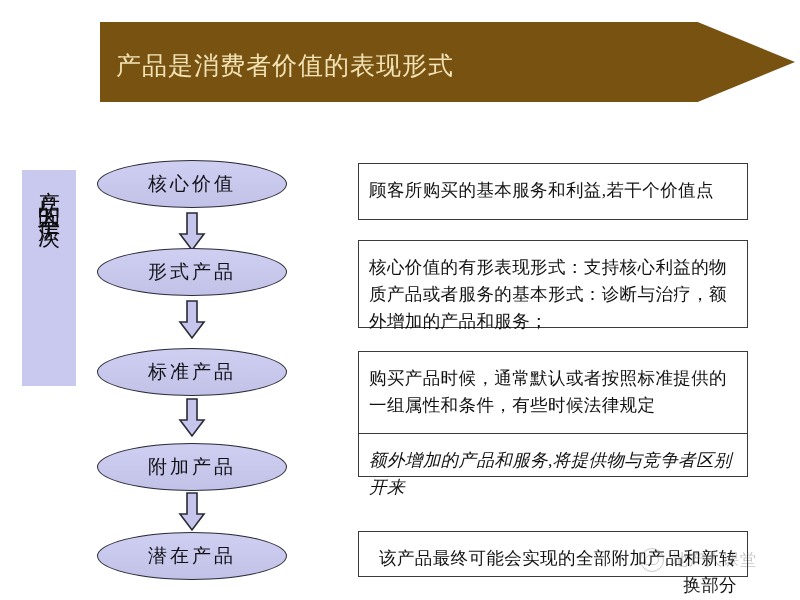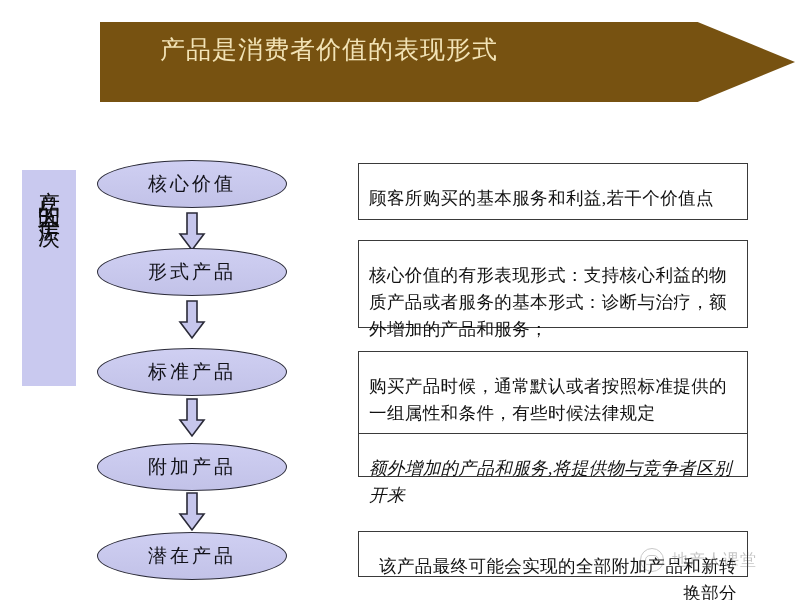--- a/index.html
+++ b/index.html
@@ -26,27 +26,26 @@
   #title-banner .banner-shape {
     position: absolute;
     inset: 0;
     background: #775211;
     -webkit-clip-path: polygon(0 0, 86% 0, 100% 50%, 86% 100%, 0 100%);
     clip-path: polygon(0 0, 86% 0, 100% 50%, 86% 100%, 0 100%);
   }
   #title-banner .banner-text {
     position: absolute;
     left: 16px;
-    top: 12px;
+    top: 28px;
     font-size: 25px;
     line-height: 32px;
     color: #f2e3b6;
     letter-spacing: 1px;
     white-space: nowrap;
-    margin-left: 44px;
   }
 
   
   #vertical-label {
     position: absolute;
     left: 22px;
     top: 170px;
     width: 54px;
     height: 216px;
     background: #c9c9ef;
@@ -96,21 +95,21 @@
   .flow-arrow svg { display: block; width: 28px; height: 40px; }
 
   
   .desc-box {
     position: absolute;
     left: 358px;
     width: 390px;
     border: 1.4px solid #3a3a3a;
     background: #ffffff;
     box-sizing: border-box;
-    padding: 21px 10px 6px 10px;
+    padding: 13px 10px 6px 10px;
   }
   .desc-box .desc-text {
     font-size: 17.5px;
     line-height: 27px;
     color: #111111;
     letter-spacing: 0.4px;
   }
 
   
   #watermark {

